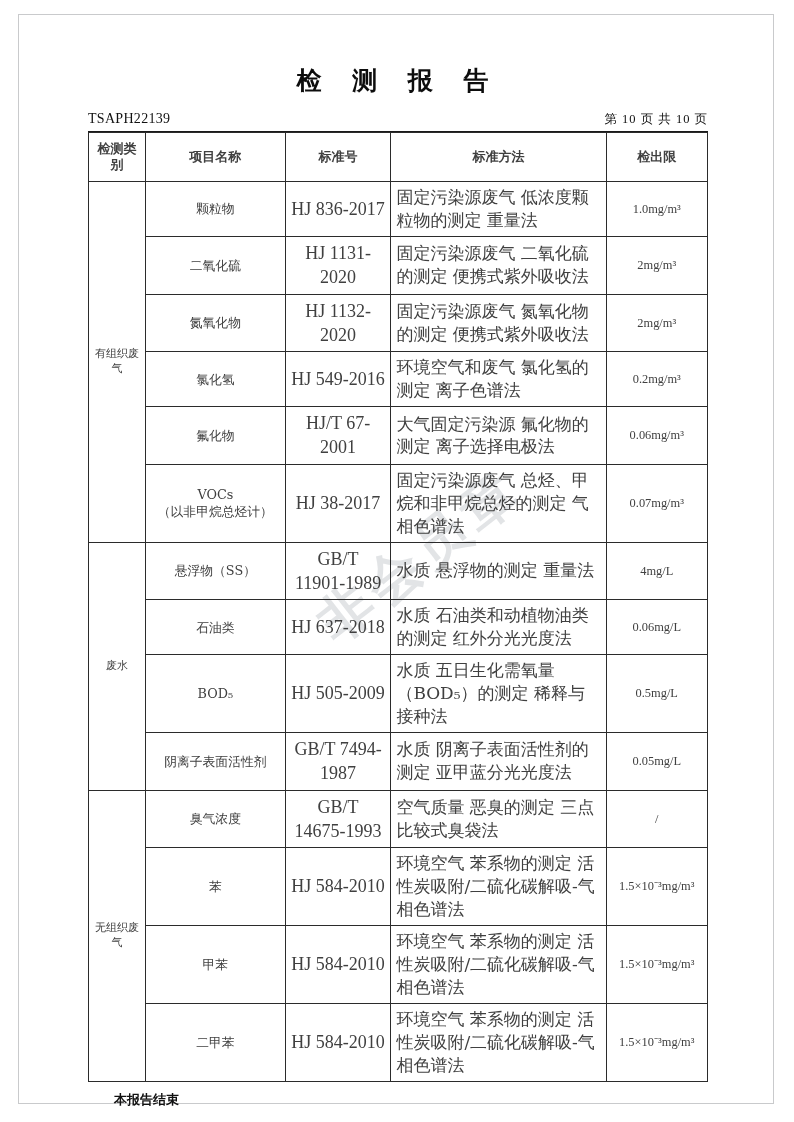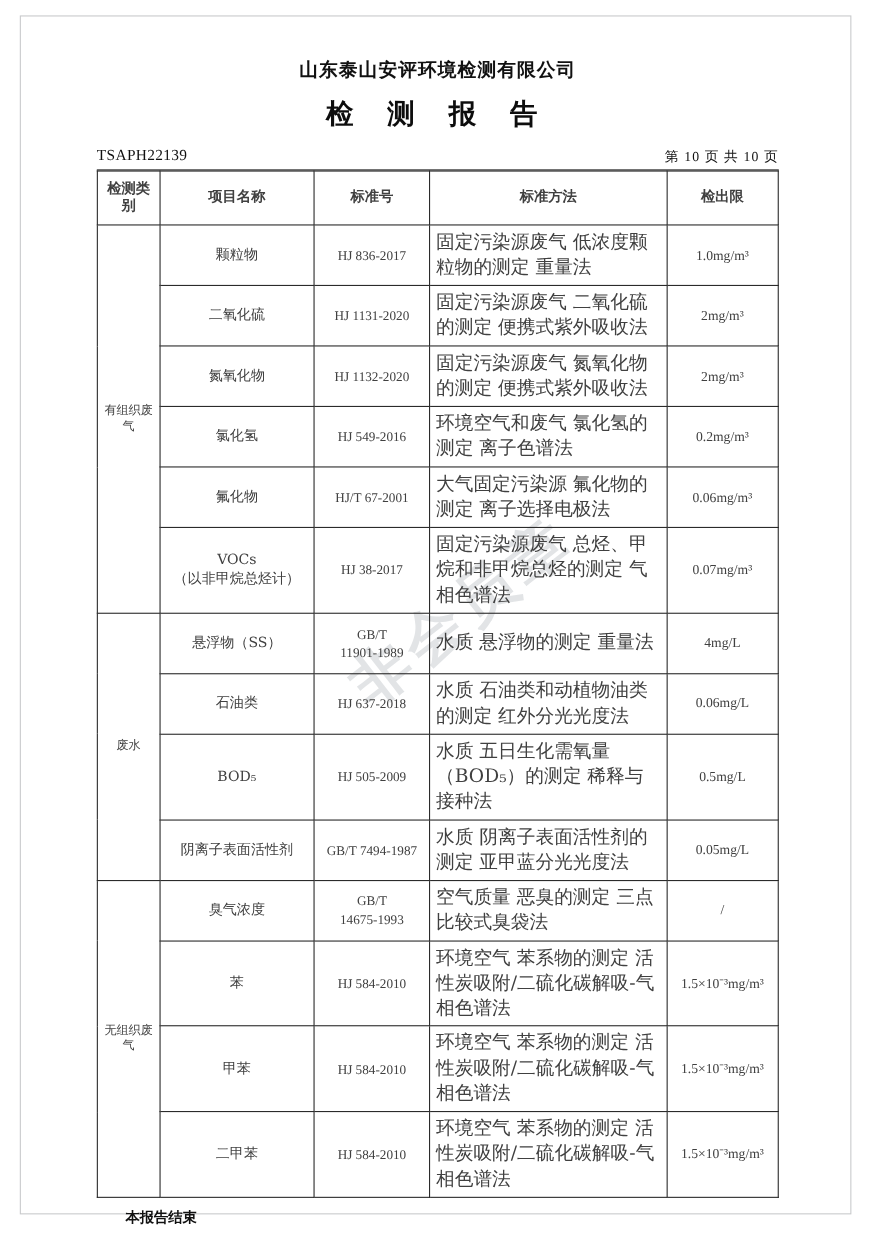--- a/index.html
+++ b/index.html
@@ -106,21 +106,21 @@
     font-family: "DejaVu Serif", "Liberation Serif", serif;
   }
   td.name {
     text-align: center;
     font-family: "DejaVu Serif", "Liberation Serif", serif;
     font-size: 12.8px;
   }
   td.std {
     text-align: center;
     font-family: "Liberation Serif", serif;
-    font-size: 12px;
+    font-size: 18px;
   }
   td.method {
     text-align: left;
     font-family: "DejaVu Serif", "Liberation Serif", serif;
     font-size: 17px;
     padding-left: 6px;
   }
   td.limit {
     text-align: center;
     font-family: "Liberation Serif", serif;
@@ -152,21 +152,20 @@
 </head>
 <body>
 
 <div class="page">
   <div class="scan-border"></div>
 
   <div class="watermark">非会员章</div>
 
   <div class="content">
 
-    <div class="company">山东泰山安评环境检测有限公司</div>
     <div class="report-title">检 测 报 告</div>
 
     <div class="meta-row">
       <div class="meta-code">TSAPH22139</div>
       <div class="meta-page">第 10 页 共 10 页</div>
     </div>
     <hr class="hr-main">
 
 
     <table class="main">

